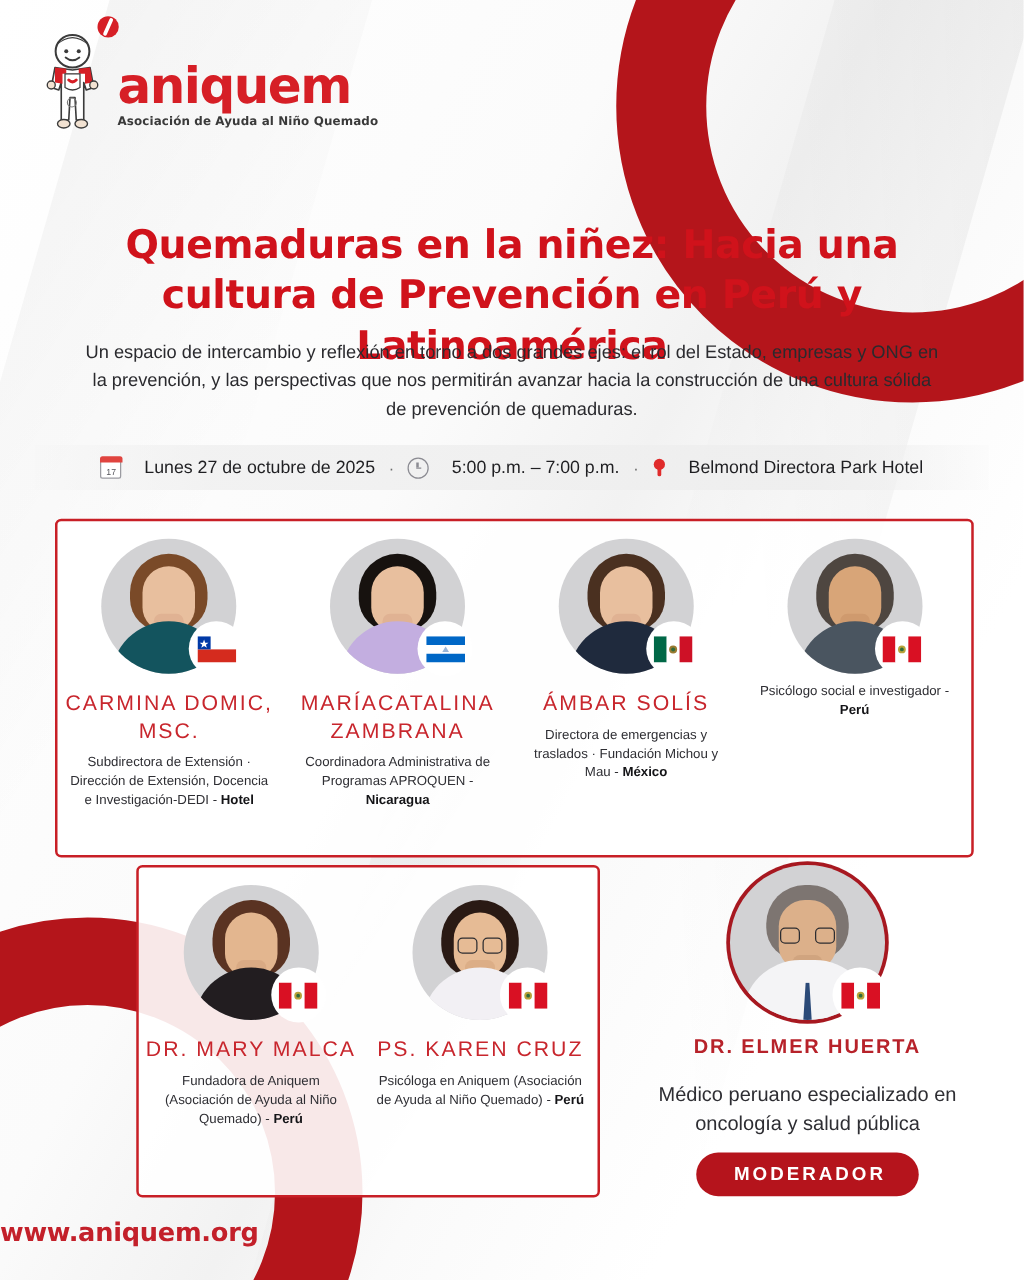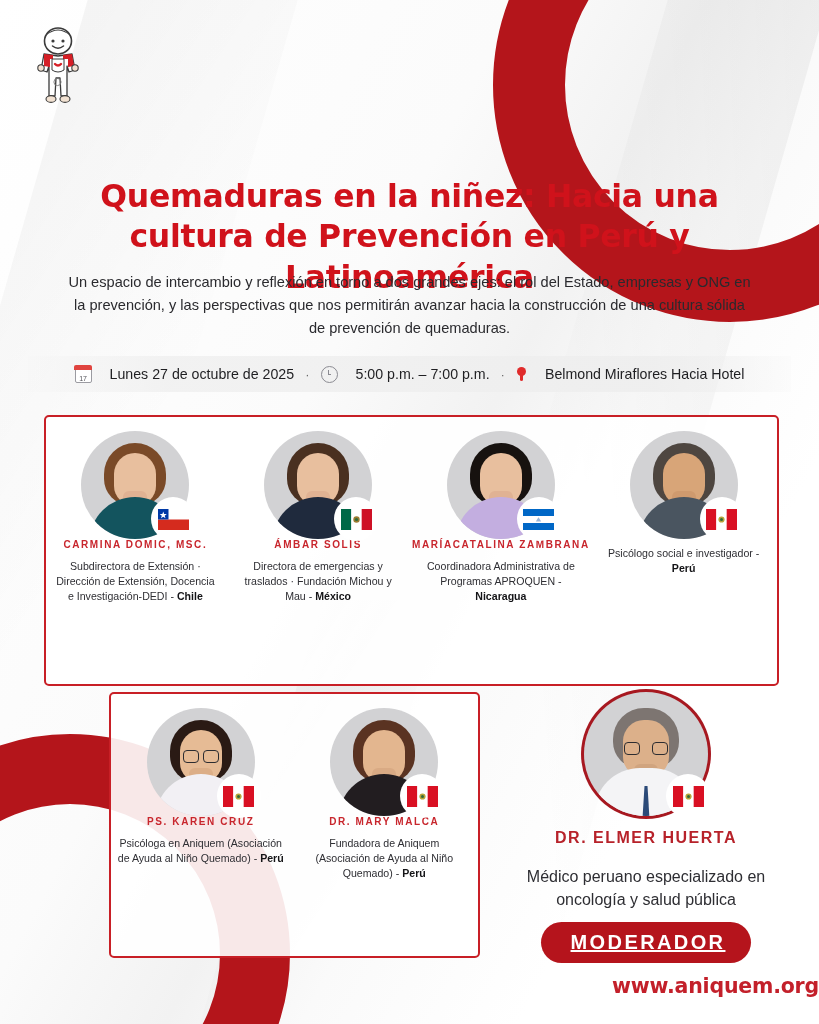--- a/index.html
+++ b/index.html
@@ -278,22 +278,23 @@
     justify-content: center;
   }
   .flag-img {
     width: 31px;
     height: 21px;
     position: relative;
     overflow: hidden;
     display: block;
   }
   .sp-name {
-    font-size: 10px;
-    font-weight: bold;
+    margin-top: 13px;
+    font-size: 17px;
+    font-weight: normal;
     color: #c8262d;
     letter-spacing: 1.6px;
     text-align: center;
     line-height: 1.28;
     text-transform: uppercase;
   }
   .sp-role {
     margin-top: 7px;
     font-size: 10.6px;
     color: #2e2e33;
@@ -319,34 +320,33 @@
     margin-top: 18px;
     font-size: 16px;
     color: #2e2e33;
     text-align: center;
     line-height: 1.45;
   }
   .mod-badge {
     margin-top: 11px;
     background: #b5141c;
     color: #ffffff;
-    font-size: 20px;
+    font-size: 15px;
     font-weight: bold;
     letter-spacing: 2.4px;
     padding: 9px 26px 9px 30px;
     border-radius: 22px;
-    text-decoration: underline;
   }
 
   
   .footer-url {
     position: absolute;
     left: 0; right: 0;
     top: 974px;
-    text-align: right;
+    text-align: left;
     font-family: "DejaVu Sans", sans-serif;
     font-size: 20.5px;
     font-weight: bold;
     color: #c3202a;
     letter-spacing: -0.2px;
   }
 </style>
 </head>
 <body>
 
@@ -369,39 +369,44 @@
       <path d="M14 28 L28 30 L42 28 L45 44 L39 46 L37 40 L37 70 L31 70 L30 52 L26 52 L25 70 L19 70 L19 40 L17 46 L11 44 Z" fill="#ffffff" stroke="#3b3b3b" stroke-width="1.3" stroke-linejoin="round"></path>
       <path d="M14 28 L23 29 L23 37 Q28 41 33 37 L33 29 L42 28 L44 40 L38 41 L38 33 L38 33 L20 33 L20 41 L14 40 Z" fill="#d61f26"></path>
       <path d="M22 33 L22 44 Q28 48 34 44 L34 33 Z" fill="#ffffff" stroke="#3b3b3b" stroke-width="1"></path>
       <path d="M25 38 Q28 41 31 38" stroke="#d61f26" stroke-width="2.4" fill="none" stroke-linecap="round"></path>
       <circle cx="27.5" cy="56" r="3.6" fill="none" stroke="#7a7a7a" stroke-width="0.9"></circle>
       <ellipse cx="21" cy="73" rx="5" ry="3.4" fill="#f2e2d2" stroke="#3b3b3b" stroke-width="1.1"></ellipse>
       <ellipse cx="35" cy="73" rx="5" ry="3.4" fill="#f2e2d2" stroke="#3b3b3b" stroke-width="1.1"></ellipse>
       <circle cx="11" cy="42" r="3.2" fill="#f2e2d2" stroke="#3b3b3b" stroke-width="1.1"></circle>
       <circle cx="45" cy="42" r="3.2" fill="#f2e2d2" stroke="#3b3b3b" stroke-width="1.1"></circle>
     </svg>
+    <div class="logo-text">
+      <div class="logo-word">aniquem</div>
+      <div class="logo-ball"></div>
+      <div class="logo-tag">Asociación de Ayuda al Niño Quemado</div>
+    </div>
   </div>
 
   <div class="headline">Quemaduras en la niñez: Hacia una cultura de Prevención en Perú y Latinoamérica</div>
   <div class="blurb">Un espacio de intercambio y reflexión en torno a dos grandes ejes: el rol del Estado, empresas y ONG en la prevención, y las perspectivas que nos permitirán avanzar hacia la construcción de una cultura sólida de prevención de quemaduras.</div>
 
   <div class="details-bar">
     <span class="seg">
       <span class="ico ico-cal"></span>
       <span>Lunes 27 de octubre de 2025</span>
     </span>
     <span class="sep">·</span>
     <span class="seg">
       <span class="ico ico-clock"></span>
       <span>5:00 p.m. – 7:00 p.m.</span>
     </span>
     <span class="sep">·</span>
     <span class="seg">
       <span class="ico ico-pin"></span>
-      <span>Belmond Miraflores Hacia Hotel</span>
+      <span>Belmond Directora Park Hotel</span>
     </span>
   </div>
 
   <div class="card card-row1"></div>
   <div class="row1-grid">
 
     <div class="speaker">
       <div class="photo-wrap">
         <div class="photo">
           <div class="p-hair" style="background:#7a4a28"></div>
@@ -412,21 +417,42 @@
         <div class="flag">
           <svg class="flag-img" viewBox="0 0 31 21">
             <rect x="0" y="0" width="31" height="10.5" fill="#ffffff"></rect>
             <rect x="0" y="10.5" width="31" height="10.5" fill="#d52b1e"></rect>
             <rect x="0" y="0" width="10.5" height="10.5" fill="#0039a6"></rect>
             <polygon points="5.25,2.6 6.15,5.1 8.8,5.1 6.7,6.7 7.5,9.2 5.25,7.7 3,9.2 3.8,6.7 1.7,5.1 4.35,5.1" fill="#ffffff"></polygon>
           </svg>
         </div>
       </div>
       <div class="sp-name">CARMINA DOMIC, MSC.</div>
-      <div class="sp-role"><span>Subdirectora de Extensión · Dirección de Extensión, Docencia e Investigación-DEDI - </span><b>Chile</b></div>
+      <div class="sp-role"><span>Subdirectora de Extensión · Dirección de Extensión, Docencia e Investigación-DEDI - </span><b>Hotel</b></div>
+    </div>
+
+    <div class="speaker">
+      <div class="photo-wrap">
+        <div class="photo">
+          <div class="p-hair" style="background:#17120f"></div>
+          <div class="p-head"></div>
+          <div class="p-neck"></div>
+          <div class="p-body" style="background:#c3aee0"></div>
+        </div>
+        <div class="flag">
+          <svg class="flag-img" viewBox="0 0 31 21">
+            <rect x="0" y="0" width="31" height="7" fill="#0067c6"></rect>
+            <rect x="0" y="7" width="31" height="7" fill="#ffffff"></rect>
+            <rect x="0" y="14" width="31" height="7" fill="#0067c6"></rect>
+            <polygon points="15.5,8.2 18.2,12.6 12.8,12.6" fill="#9ab6d8"></polygon>
+          </svg>
+        </div>
+      </div>
+      <div class="sp-name">MARÍACATALINA ZAMBRANA</div>
+      <div class="sp-role"><span>Coordinadora Administrativa de Programas APROQUEN - </span><b>Nicaragua</b></div>
     </div>
 
     <div class="speaker">
       <div class="photo-wrap">
         <div class="photo">
           <div class="p-hair" style="background:#4a3020"></div>
           <div class="p-head"></div>
           <div class="p-neck"></div>
           <div class="p-body" style="background:#1f2a3d"></div>
         </div>
@@ -440,41 +466,20 @@
           </svg>
         </div>
       </div>
       <div class="sp-name">ÁMBAR SOLÍS</div>
       <div class="sp-role"><span>Directora de emergencias y traslados · Fundación Michou y Mau - </span><b>México</b></div>
     </div>
 
     <div class="speaker">
       <div class="photo-wrap">
         <div class="photo">
-          <div class="p-hair" style="background:#17120f"></div>
-          <div class="p-head"></div>
-          <div class="p-neck"></div>
-          <div class="p-body" style="background:#c3aee0"></div>
-        </div>
-        <div class="flag">
-          <svg class="flag-img" viewBox="0 0 31 21">
-            <rect x="0" y="0" width="31" height="7" fill="#0067c6"></rect>
-            <rect x="0" y="7" width="31" height="7" fill="#ffffff"></rect>
-            <rect x="0" y="14" width="31" height="7" fill="#0067c6"></rect>
-            <polygon points="15.5,8.2 18.2,12.6 12.8,12.6" fill="#9ab6d8"></polygon>
-          </svg>
-        </div>
-      </div>
-      <div class="sp-name">MARÍACATALINA ZAMBRANA</div>
-      <div class="sp-role"><span>Coordinadora Administrativa de Programas APROQUEN - </span><b>Nicaragua</b></div>
-    </div>
-
-    <div class="speaker">
-      <div class="photo-wrap">
-        <div class="photo">
           <div class="p-hair" style="background:#4e4640"></div>
           <div class="p-head" style="background:#d8a578"></div>
           <div class="p-neck" style="background:#cf9a6e"></div>
           <div class="p-body" style="background:#4a5560"></div>
         </div>
         <div class="flag">
           <svg class="flag-img" viewBox="0 0 31 21">
             <rect x="0" y="0" width="10.34" height="21" fill="#d91023"></rect>
             <rect x="10.34" y="0" width="10.33" height="21" fill="#ffffff"></rect>
             <rect x="20.67" y="0" width="10.33" height="21" fill="#d91023"></rect>
@@ -486,60 +491,60 @@
       <div class="sp-role"><span>Psicólogo social e investigador - </span><b>Perú</b></div>
     </div>
   </div>
 
   <div class="card card-row2"></div>
   <div class="row2-grid">
 
     <div class="speaker">
       <div class="photo-wrap">
         <div class="photo">
-          <div class="p-hair" style="background:#2a1a14"></div>
-          <div class="p-head" style="background:#e6bb95"></div>
-          <div class="p-neck" style="background:#dcae87"></div>
-          <div class="p-body" style="background:#f2f0f4"></div>
-          <div class="p-glasses"></div>
+          <div class="p-hair" style="background:#5a3322"></div>
+          <div class="p-head" style="background:#e3b68f"></div>
+          <div class="p-neck" style="background:#d9aa84"></div>
+          <div class="p-body" style="background:#221d20"></div>
         </div>
         <div class="flag">
           <svg class="flag-img" viewBox="0 0 31 21">
             <rect x="0" y="0" width="10.34" height="21" fill="#d91023"></rect>
             <rect x="10.34" y="0" width="10.33" height="21" fill="#ffffff"></rect>
             <rect x="20.67" y="0" width="10.33" height="21" fill="#d91023"></rect>
             <circle cx="15.5" cy="10.5" r="3.1" fill="#b8a33a"></circle>
             <circle cx="15.5" cy="10.5" r="1.5" fill="#2f6b3c"></circle>
           </svg>
         </div>
       </div>
-      <div class="sp-name">PS. KAREN CRUZ</div>
-      <div class="sp-role"><span>Psicóloga en Aniquem (Asociación de Ayuda al Niño Quemado) - </span><b>Perú</b></div>
+      <div class="sp-name">DR. MARY MALCA</div>
+      <div class="sp-role"><span>Fundadora de Aniquem (Asociación de Ayuda al Niño Quemado) - </span><b>Perú</b></div>
     </div>
 
     <div class="speaker">
       <div class="photo-wrap">
         <div class="photo">
-          <div class="p-hair" style="background:#5a3322"></div>
-          <div class="p-head" style="background:#e3b68f"></div>
-          <div class="p-neck" style="background:#d9aa84"></div>
-          <div class="p-body" style="background:#221d20"></div>
+          <div class="p-hair" style="background:#2a1a14"></div>
+          <div class="p-head" style="background:#e6bb95"></div>
+          <div class="p-neck" style="background:#dcae87"></div>
+          <div class="p-body" style="background:#f2f0f4"></div>
+          <div class="p-glasses"></div>
         </div>
         <div class="flag">
           <svg class="flag-img" viewBox="0 0 31 21">
             <rect x="0" y="0" width="10.34" height="21" fill="#d91023"></rect>
             <rect x="10.34" y="0" width="10.33" height="21" fill="#ffffff"></rect>
             <rect x="20.67" y="0" width="10.33" height="21" fill="#d91023"></rect>
             <circle cx="15.5" cy="10.5" r="3.1" fill="#b8a33a"></circle>
             <circle cx="15.5" cy="10.5" r="1.5" fill="#2f6b3c"></circle>
           </svg>
         </div>
       </div>
-      <div class="sp-name">DR. MARY MALCA</div>
-      <div class="sp-role"><span>Fundadora de Aniquem (Asociación de Ayuda al Niño Quemado) - </span><b>Perú</b></div>
+      <div class="sp-name">PS. KAREN CRUZ</div>
+      <div class="sp-role"><span>Psicóloga en Aniquem (Asociación de Ayuda al Niño Quemado) - </span><b>Perú</b></div>
     </div>
   </div>
 
   <div class="moderator-block moderator">
     <div class="photo-wrap">
       <div class="photo ringed">
         <div class="p-hair" style="background:#7d7571; width:66px; height:60px; top:16px;"></div>
         <div class="p-head" style="background:#dcb08a; top:28px; width:46px; height:56px;"></div>
         <div class="p-neck" style="background:#d0a47f; bottom:30px;"></div>
         <div class="p-body" style="background:#f4f4f6; width:104px; height:62px;"></div>

